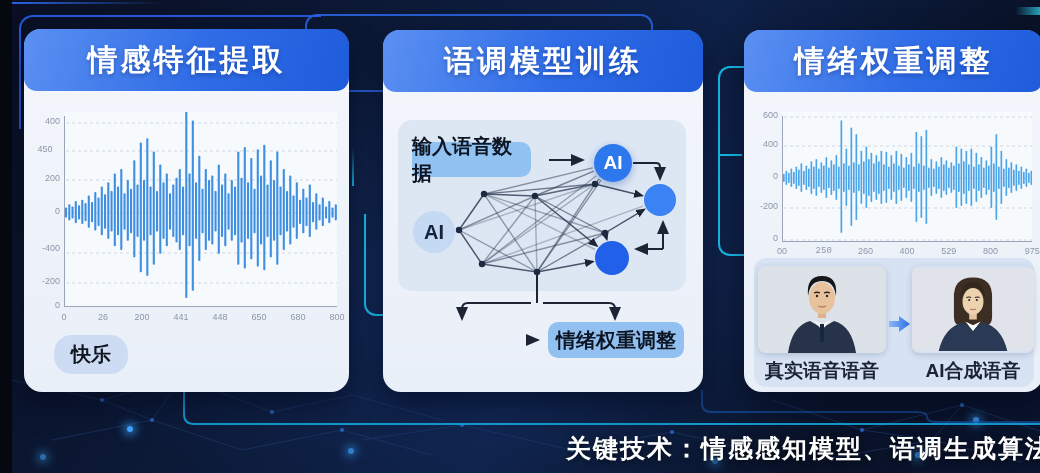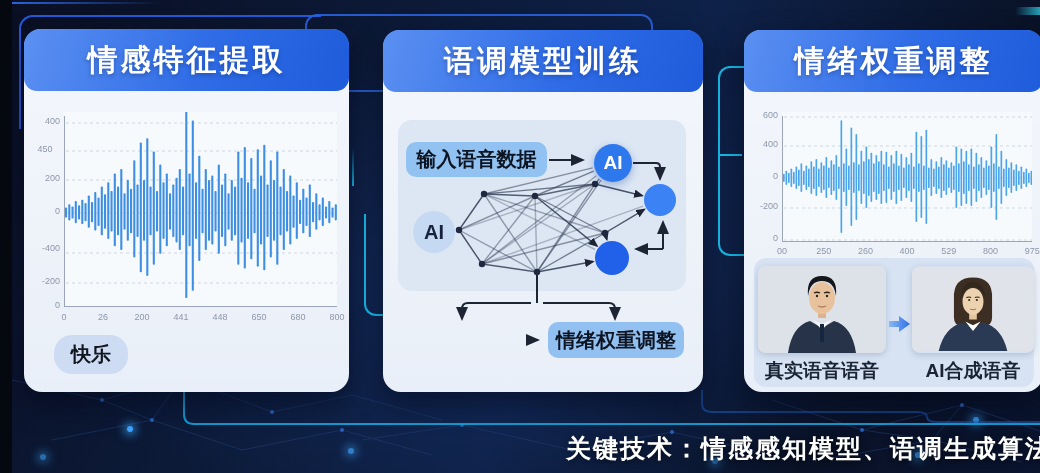--- a/index.html
+++ b/index.html
@@ -45,21 +45,21 @@
   
   #inner-card{position:absolute;left:15px;top:90px;width:288px;height:171px;border-radius:14px;background:#dde7f4;z-index:1;}
   #net-svg{position:absolute;left:0;top:0;z-index:2;}
   .ncirc{position:absolute;border-radius:50%;display:flex;align-items:center;justify-content:center;font-weight:bold;z-index:3;}
   #ai-left{left:30px;top:181px;width:42px;height:42px;background:#c6d9f3;color:#17233d;font-size:20px;}
   #ai-top{left:211px;top:114px;width:38px;height:38px;background:#2e78ee;color:#fff;font-size:19px;box-shadow:0 3px 8px rgba(20,60,160,.35);}
   #c-mid{left:261px;top:154px;width:32px;height:32px;background:#3b82f4;}
   #c-dark{left:212px;top:211px;width:34px;height:34px;background:#2160e8;}
   .mbox{position:absolute;display:flex;align-items:center;justify-content:center;border-radius:10px;
     font-size:20px;font-weight:bold;color:#0d1523;z-index:3;}
-  #in-chip{left:23px;top:112px;width:141px;height:35px;background:#92c2f2;}
+  #in-chip{left:29px;top:112px;width:119px;height:35px;background:#92c2f2;}
   #f-box{left:19px;top:292px;width:120px;height:36px;background:#92c0f1;}
   #w-box{left:165px;top:292px;width:136px;height:36px;background:#92c0f1;}
 
   
   #cmp{position:absolute;left:10px;top:228px;width:280px;height:129px;background:#d7e3f3;border-radius:12px;z-index:1;}
   .photo{position:absolute;top:8px;height:87px;border-radius:8px;overflow:hidden;box-shadow:0 2px 6px rgba(30,50,90,.2);z-index:2;}
   #ph-real{left:4px;width:128px;}
   #ph-ai{left:158px;width:122px;}
   .pcap{position:absolute;top:100px;text-align:center;font-size:19px;font-weight:bold;color:#1a2434;z-index:2;}
   #cap-real{left:4px;width:128px;}
@@ -465,21 +465,21 @@
       </div>
       <div class="pcap" id="cap-real">真实语音语音</div>
       <div class="pcap" id="cap-ai">AI合成语音</div>
     </div>
   <div class="tick" style="left: 6px; top: 80px; width: 28px; text-align: right;">600</div>
       <div class="tick" style="left: 6px; top: 109px; width: 28px; text-align: right;">400</div>
       <div class="tick" style="left: 6px; top: 141px; width: 28px; text-align: right;">0</div>
       <div class="tick" style="left: 6px; top: 171px; width: 28px; text-align: right;">-200</div>
       <div class="tick" style="left: 6px; top: 203px; width: 28px; text-align: right;">0</div>
       <div class="tick" style="left: 23px; top: 216px; width: 30px; text-align: center;">00</div>
-      <div class="tick" style="left: 64.7px; top: 216px; width: 30px; text-align: center;">250</div>
+      <div class="tick" style="left: 64.7px; top: 216px; width: 30px; text-align: center; font-family: Liberation Mono, monospace;">250</div>
       <div class="tick" style="left: 106.4px; top: 216px; width: 30px; text-align: center;">260</div>
       <div class="tick" style="left: 148.1px; top: 216px; width: 30px; text-align: center;">400</div>
       <div class="tick" style="left: 189.8px; top: 216px; width: 30px; text-align: center;">529</div>
       <div class="tick" style="left: 231.5px; top: 216px; width: 30px; text-align: center;">800</div>
       <div class="tick" style="left: 273.2px; top: 216px; width: 30px; text-align: center;">975</div>
     </div>
 
   <div id="caption">关键技术：情感感知模型、语调生成算法</div>
 </div>
 

